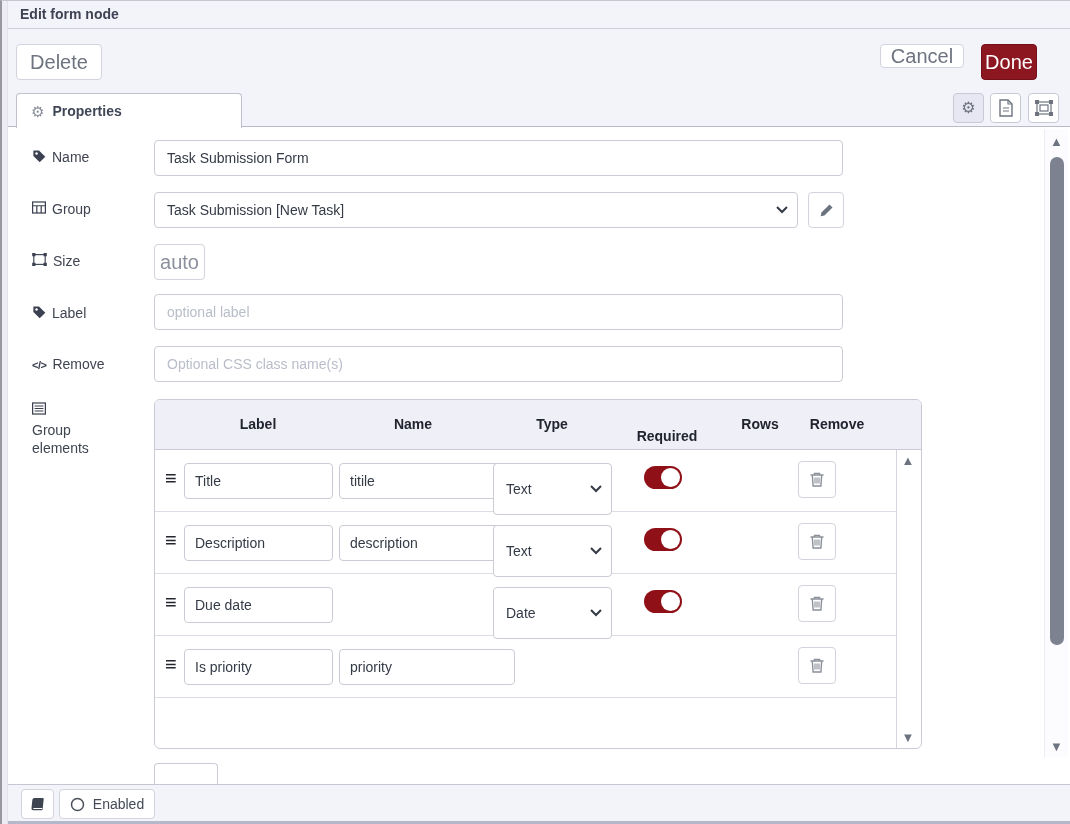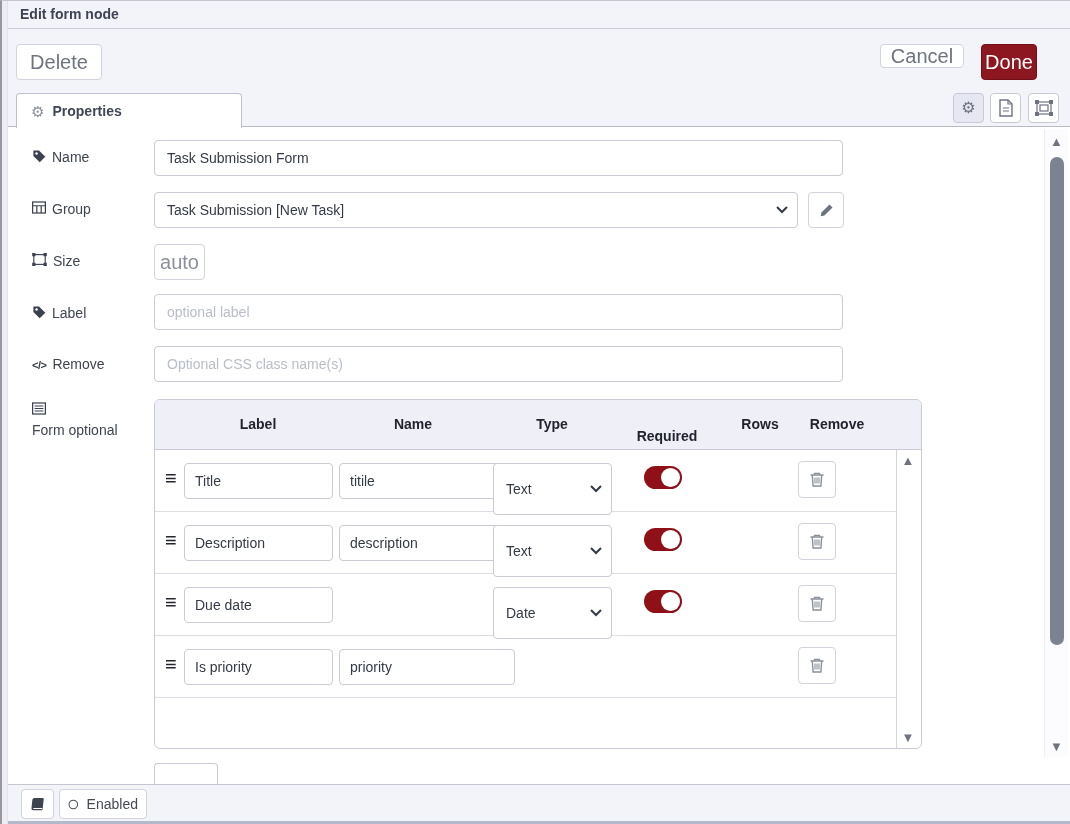--- a/index.html
+++ b/index.html
@@ -75,21 +75,21 @@
   
   .main-scroll { position:absolute; right:2px; top:128px; width:24px; height:628px; background:#fcfcfe; border-left:1px solid #ececf2; }
   .main-scroll .up { position:absolute; top:6px; left:50%; transform:translateX(-50%); }
   .main-scroll .down { position:absolute; bottom:4px; left:50%; transform:translateX(-50%); }
   .main-thumb { position:absolute; left:50%; transform:translateX(-50%); top:28px; width:14px; height:488px; border-radius:7px; background:#7c8290; cursor:grab; }
 
   
   .footer { position:absolute; left:6px; right:0; bottom:0; height:40px; background:#f3f3fa; border-top:1px solid #c6c6d2; border-bottom:3px solid #b3b9ca; }
   .foot-btn { position:absolute; top:4px; background:#fff; border:1px solid #d2d3dc; border-radius:4px; display:flex; align-items:center; justify-content:center; gap:8px; cursor:pointer; }
   .fb-book { left:13px; width:33px; height:30px; }
-  .fb-enabled { left:51px; width:88px; height:30px; font-size:14px; color:#444a56; padding:0 8px; }
+  .fb-enabled { left:51px; width:96px; height:30px; font-size:14px; color:#444a56; padding:0 8px; }
 </style>
 </head>
 <body>
 
 <div id="app">
   <div class="left-strip"></div>
 
   <div class="titlebar">
     <h1>Edit form node</h1>
   </div>
@@ -185,21 +185,21 @@
       <span>Remove</span>
     </div>
     <input class="txt" style="left: 146px; top: 219px; width: 689px;" placeholder="Optional CSS class name(s)">
     <div class="fx-btn">fx</div>
 
     <div class="fieldlabel" style="top:274px; width:92px;">
       <svg width="14" height="13" viewBox="0 0 16 14">
         <rect x="0.7" y="0.7" width="14.6" height="12.6" fill="none" stroke="#3b4150" stroke-width="1.4"></rect>
         <path d="M3 4.2h10M3 7h10M3 9.8h10" stroke="#3b4150" stroke-width="1.3"></path>
       </svg>
-      <span>Form optional</span>
+      <span>Group elements</span>
     </div>
 
     <div class="tbl">
       <div class="tbl-head">
         <span class="h0">Label</span>
         <span class="h1">Name</span>
         <span class="h2">Type</span>
         <span class="h3">Required</span>
         <span class="h4">Rows</span>
         <span class="h5">Remove</span>

